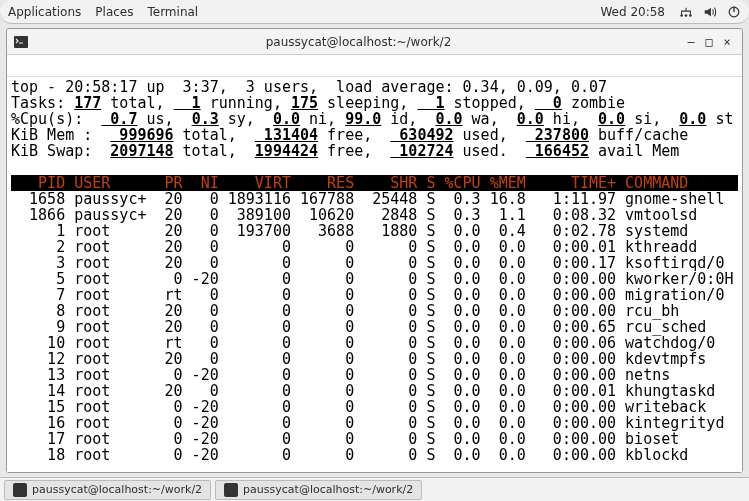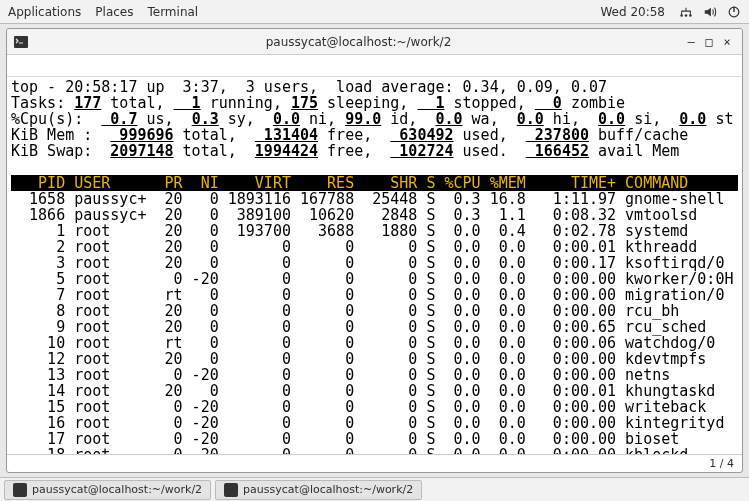--- a/index.html
+++ b/index.html
@@ -1,32 +1,32 @@
 <!DOCTYPE html>
 <html><head>
 <meta charset="utf-8">
 <style>
   * { box-sizing: border-box; margin: 0; padding: 0; }
   html, body { width: 749px; height: 501px; overflow: hidden; font-family: "DejaVu Sans", sans-serif; font-size: 12px; background: #e8e8e8; color: #2e2e2e; }
   
-  .panel { height: 24px; background: #f2f2f2; border-bottom: 1px solid #bbb; display: flex; align-items: center; padding: 0 8px; gap: 14px; }
+  .panel { height: 24px; background: #f2f2f2; border-bottom: 1px solid #bbb; display: flex; align-items: center; padding: 0 8px; gap: 14px; border-radius: 12px; }
   .panel .spacer { flex: 1; }
   .panel .menu-item { cursor: pointer; }
   .panel .tray { display: flex; align-items: center; gap: 10px; }
   .panel svg { width: 14px; height: 14px; display: block; }
   
   .window { position: absolute; top: 28px; left: 6px; right: 6px; bottom: 28px; background: #fff; border: 1px solid #999; border-radius: 3px; display: flex; flex-direction: column; }
   .titlebar { height: 26px; background: #f4f4f4; border-bottom: 1px solid #ccc; display: flex; align-items: center; padding: 0 6px; border-radius: 3px 3px 0 0; }
   .titlebar .app-icon { width: 16px; height: 16px; margin-right: 6px; }
   .titlebar .title { flex: 1; text-align: center; font-weight: 500; }
   .titlebar .winbtn { width: 18px; text-align: center; cursor: pointer; font-family: monospace; }
   .menubar { height: 22px; background: #fff; border-bottom: 1px solid #ddd; display: flex; align-items: center; padding: 0 6px; gap: 14px; }
   .menubar span { cursor: pointer; margin-top: 46px; }
   .term { flex: 1; background: #fff; color: #000; font-family: "DejaVu Sans Mono","Courier New",monospace; font-size: 15px; line-height: 16px; padding: 2px 4px; white-space: pre; overflow: hidden; }
-  .term .inv { background: #000; color: #eab308; }
+  .term .inv { background: #000; color: #c2410c; }
   .term .b { font-weight: bold; text-decoration: underline; }
   .statusbar { height: 18px; border-top: 1px solid #ccc; display: flex; align-items: center; justify-content: flex-end; padding: 0 8px; font-size: 11px; }
   
   .taskbar { position: absolute; bottom: 0; left: 0; right: 0; height: 24px; background: #f2f2f2; border-top: 1px solid #bbb; display: flex; align-items: center; padding: 0 4px; gap: 4px; }
   .taskbtn { display: flex; align-items: center; gap: 5px; background: #e4e4e4; border: 1px solid #bbb; border-radius: 2px; padding: 1px 8px; height: 20px; cursor: pointer; font-size: 11px; }
   .taskbtn .ticon { width: 14px; height: 14px; background: #333; border-radius: 2px; display:inline-block; }
 </style>
 </head>
 <body>
 
@@ -73,23 +73,20 @@
   </div>
   <div class="menubar">
     <span>File</span>
     <span>File</span>
     <span>Edit</span>
     <span>Search</span>
     <span>Terminal</span>
     <span>View</span>
   </div>
   <div class="term" id="term"><div>top - 20:58:17 up  3:37,  3 users,  load average: 0.34, 0.09, 0.07</div><div>Tasks: <span class="b">177</span> total, <span class="b">  1</span> running, <span class="b">175</span> sleeping, <span class="b">  1</span> stopped, <span class="b">  0</span> zombie</div><div>%Cpu(s):  <span class="b"> 0.7</span> us,  <span class="b">0.3</span> sy,  <span class="b">0.0</span> ni, <span class="b">99.0</span> id,  <span class="b">0.0</span> wa,  <span class="b">0.0</span> hi,  <span class="b">0.0</span> si,  <span class="b">0.0</span> st</div><div>KiB Mem :  <span class="b"> 999696</span> total,  <span class="b"> 131404</span> free,  <span class="b"> 630492</span> used,  <span class="b"> 237800</span> buff/cache</div><div>KiB Swap:  <span class="b">2097148</span> total,  <span class="b">1994424</span> free,  <span class="b"> 102724</span> used.  <span class="b"> 166452</span> avail Mem</div><div> </div><div class="inv">   PID USER      PR  NI    VIRT    RES    SHR S %CPU %MEM     TIME+ COMMAND                       </div><div>  1658 paussyc+  20   0 1893116 167788  25448 S  0.3 16.8   1:11.97 gnome-shell</div><div>  1866 paussyc+  20   0  389100  10620   2848 S  0.3  1.1   0:08.32 vmtoolsd</div><div>     1 root      20   0  193700   3688   1880 S  0.0  0.4   0:02.78 systemd</div><div>     2 root      20   0       0      0      0 S  0.0  0.0   0:00.01 kthreadd</div><div>     3 root      20   0       0      0      0 S  0.0  0.0   0:00.17 ksoftirqd/0</div><div>     5 root       0 -20       0      0      0 S  0.0  0.0   0:00.00 kworker/0:0H</div><div>     7 root      rt   0       0      0      0 S  0.0  0.0   0:00.00 migration/0</div><div>     8 root      20   0       0      0      0 S  0.0  0.0   0:00.00 rcu_bh</div><div>     9 root      20   0       0      0      0 S  0.0  0.0   0:00.65 rcu_sched</div><div>    10 root      rt   0       0      0      0 S  0.0  0.0   0:00.06 watchdog/0</div><div>    12 root      20   0       0      0      0 S  0.0  0.0   0:00.00 kdevtmpfs</div><div>    13 root       0 -20       0      0      0 S  0.0  0.0   0:00.00 netns</div><div>    14 root      20   0       0      0      0 S  0.0  0.0   0:00.01 khungtaskd</div><div>    15 root       0 -20       0      0      0 S  0.0  0.0   0:00.00 writeback</div><div>    16 root       0 -20       0      0      0 S  0.0  0.0   0:00.00 kintegrityd</div><div>    17 root       0 -20       0      0      0 S  0.0  0.0   0:00.00 bioset</div><div>    18 root       0 -20       0      0      0 S  0.0  0.0   0:00.00 kblockd</div></div>
-  <div class="statusbar">
-    <span>1 / 4</span>
-  </div>
 </div>
 
 <div class="taskbar">
   <div class="taskbtn">
     <span class="ticon"></span>
     <span>paussycat@localhost:~/work/2</span>
   </div>
   <div class="taskbtn">
     <span class="ticon"></span>
     <span>paussycat@localhost:~/work/2</span>

